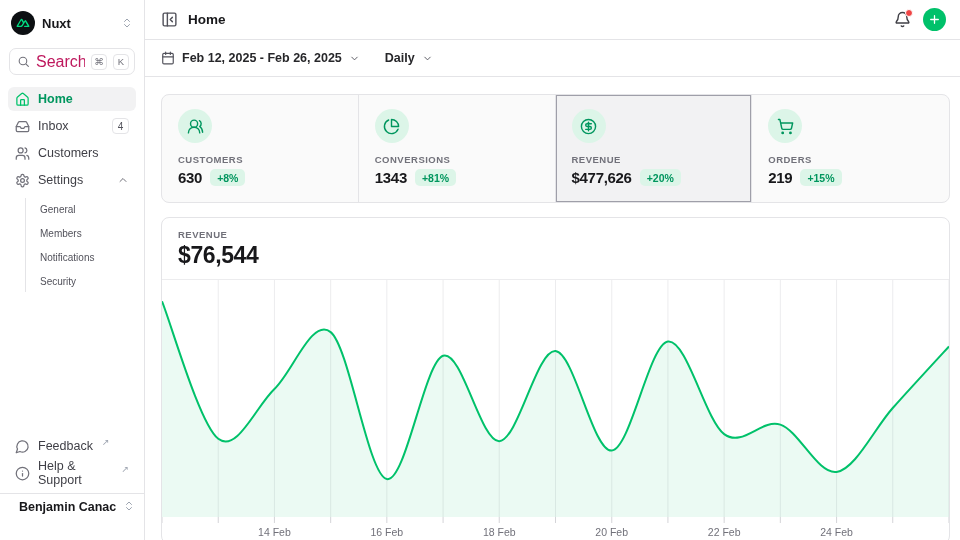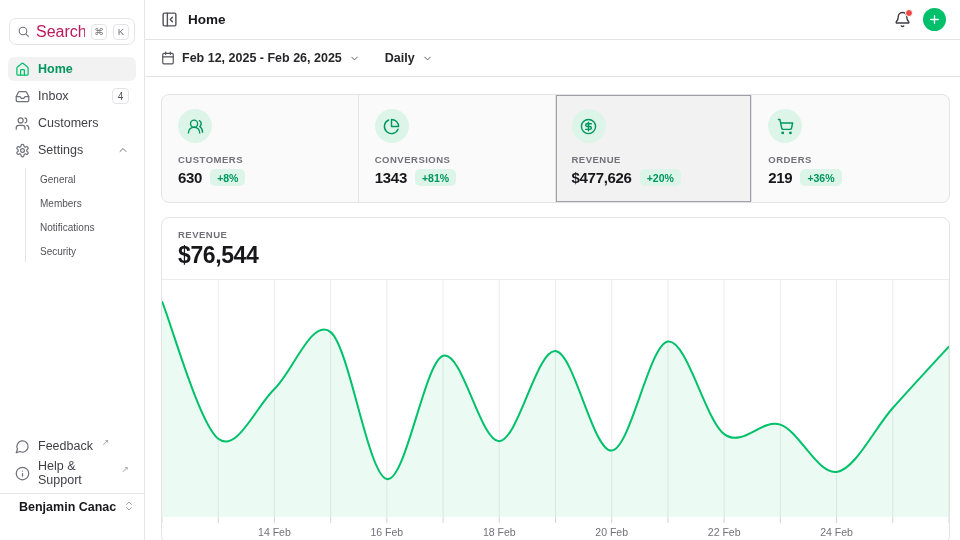--- a/index.html
+++ b/index.html
@@ -82,20 +82,33 @@
   .chart-value{font-size:23px;font-weight:700;letter-spacing:-.4px;margin-top:2px}
   .chart-plot{position:relative}
   .chart-plot svg{width:100%;height:243px}
   .x-labels{position:relative;height:22px}
   .x-label{position:absolute;top:3px;transform:translateX(-50%);font-size:10.5px;color:var(--muted);white-space:nowrap}
 </style>
 </head>
 <body>
 
 <aside class="sidebar">
+  <div class="ws-row">
+    <span class="ws-logo icon">
+      <svg width="14" height="14" viewBox="0 0 24 24" fill="#00dc82">
+          <path d="M13.5 19h8.1c.26 0 .5-.07.72-.2a1.43 1.43 0 0 0 .52-1.97L17.4 7.6a1.43 1.43 0 0 0-2.48 0l-1.39 2.4-2.72-4.72a1.43 1.43 0 0 0-2.48 0L1.18 16.83a1.43 1.43 0 0 0 .52 1.97c.22.13.46.2.72.2h5.09c2.02 0 3.5-.89 4.53-2.62l2.49-4.31 1.33-2.3 4 6.93h-5.33zM7.43 16.7H3.88l5.32-9.21 2.66 4.61-1.78 3.08c-.68 1.12-1.45 1.52-2.65 1.52z"></path>
+        </svg>
+    </span>
+    <span class="ws-name">Nuxt</span>
+    <span class="ws-caret icon">
+      <svg width="12" height="12" viewBox="0 0 24 24" fill="none" stroke="currentColor" stroke-width="2" stroke-linecap="round" stroke-linejoin="round">
+          <path d="m7 15 5 5 5-5M7 9l5-5 5 5"></path>
+        </svg>
+    </span>
+  </div>
 
   <div class="search">
     <span class="icon" style="color:#71717a">
       <svg width="13" height="13" viewBox="0 0 24 24" fill="none" stroke="currentColor" stroke-width="2" stroke-linecap="round">
           <circle cx="11" cy="11" r="7"></circle>
           <path d="m21 21-4.3-4.3"></path>
         </svg>
     </span>
     <span class="ph">Search...</span>
     <span class="kbd">⌘</span>
@@ -294,21 +307,21 @@
         <span class="stat-icon icon">
           <svg width="17" height="17" viewBox="0 0 24 24" fill="none" stroke="currentColor" stroke-width="2" stroke-linecap="round" stroke-linejoin="round">
               <circle cx="8" cy="21" r="1"></circle>
               <circle cx="19" cy="21" r="1"></circle>
               <path d="M2.05 2.05h2l2.66 12.42a2 2 0 0 0 2 1.58h9.78a2 2 0 0 0 1.95-1.57l1.65-7.43H5.12"></path>
             </svg>
         </span>
         <div class="stat-label">ORDERS</div>
         <div class="stat-value-row">
           <span class="stat-value">219</span>
-          <span class="badge">+36%</span>
+          <span class="badge">+15%</span>
         </div>
       </div>
     </section>
 
     <section class="chart-card">
       <div class="chart-head">
         <div class="chart-label">REVENUE</div>
         <div class="chart-value">$76,544</div>
       </div>
       <div class="chart-plot">

